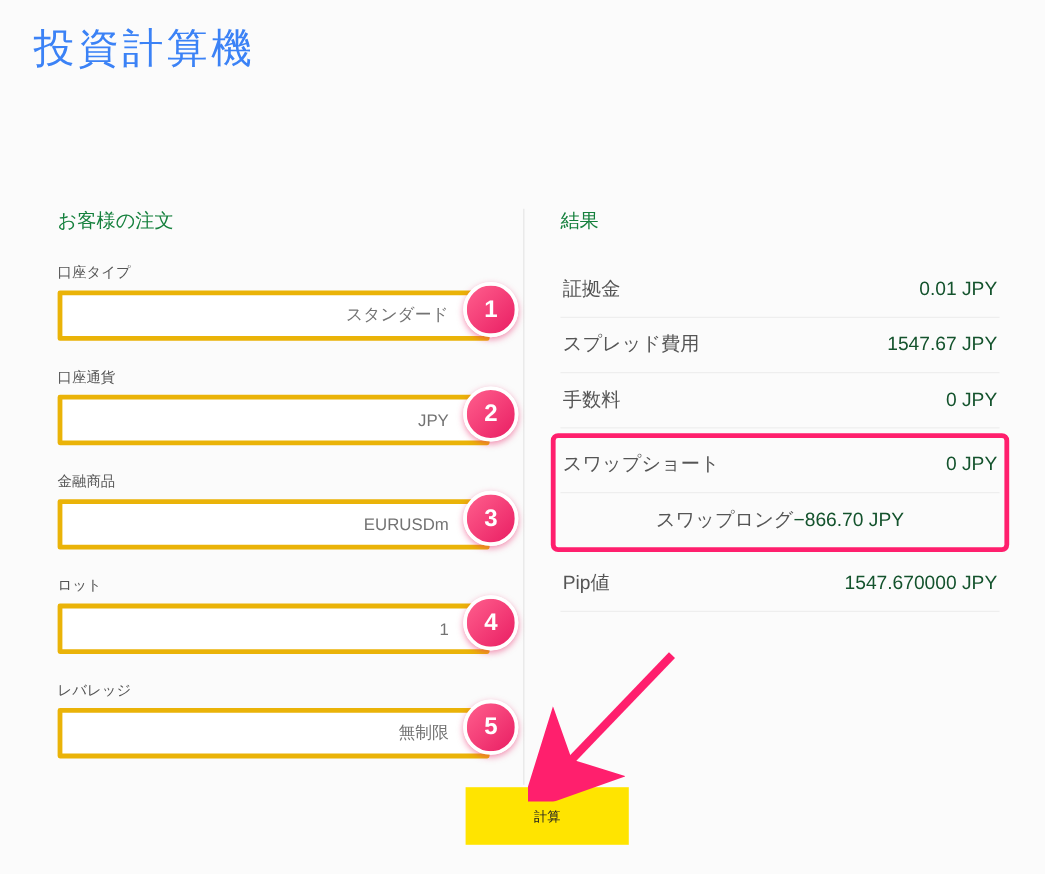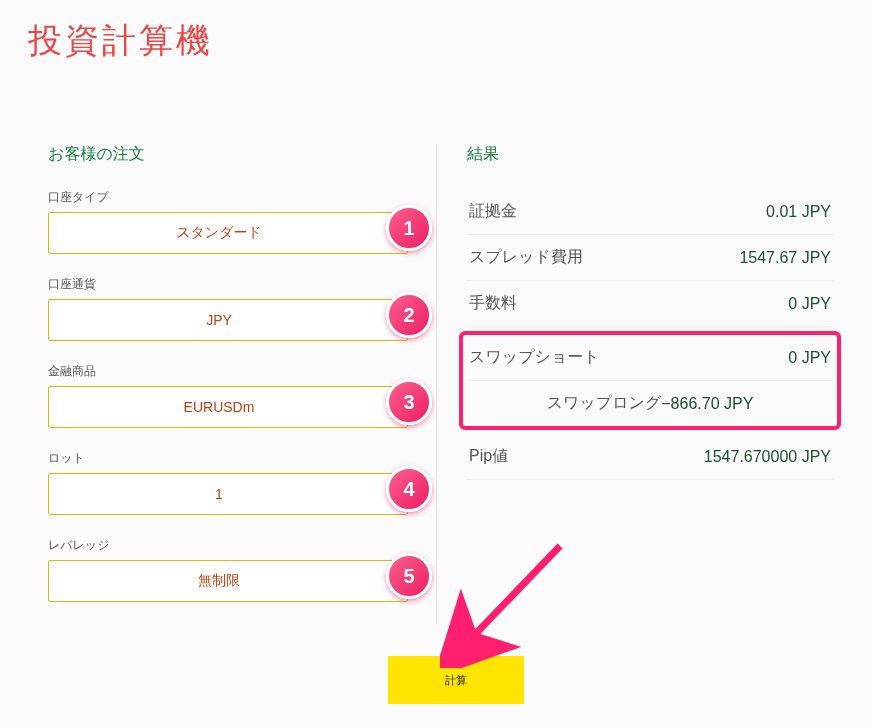--- a/index.html
+++ b/index.html
@@ -7,23 +7,23 @@
     font-family: -apple-system, BlinkMacSystemFont, "Segoe UI", Meiryo, sans-serif;
     background: #fbfbfb;
     width: 871px;
     height: 728px;
     padding: 18px 28px 0 28px;
     position: relative;
   }
   .page-title {
     font-size: 34px;
     font-weight: 400;
-    color: #ef4444;
+    color: #3b82f6;
     letter-spacing: 3px;
-    margin-bottom: 80px;
+    margin-bottom: 110px;
   }
   .columns {
     display: flex;
     gap: 28px;
   }
   .col-left {
     flex: 0 0 380px;
     padding-left: 20px;
   }
   .col-right {
@@ -48,26 +48,26 @@
     display: block;
     margin-bottom: 6px;
   }
   .select-box {
     position: relative;
     width: 100%;
   }
   .select-input {
     width: 100%;
     height: 42px;
-    border: 1px solid #eab308;
+    border: 4px solid #eab308;
     background: #fff;
     padding: 0 30px 0 12px;
     font-size: 14px;
-    color: #c2410c;
-    text-align: center;
+    color: #737373;
+    text-align: right;
     cursor: pointer;
     border-radius: 2px;
   }
   .chevron {
     position: absolute;
     right: 12px;
     top: 50%;
     transform: translateY(-50%);
     pointer-events: none;
     color: #d0a040;

